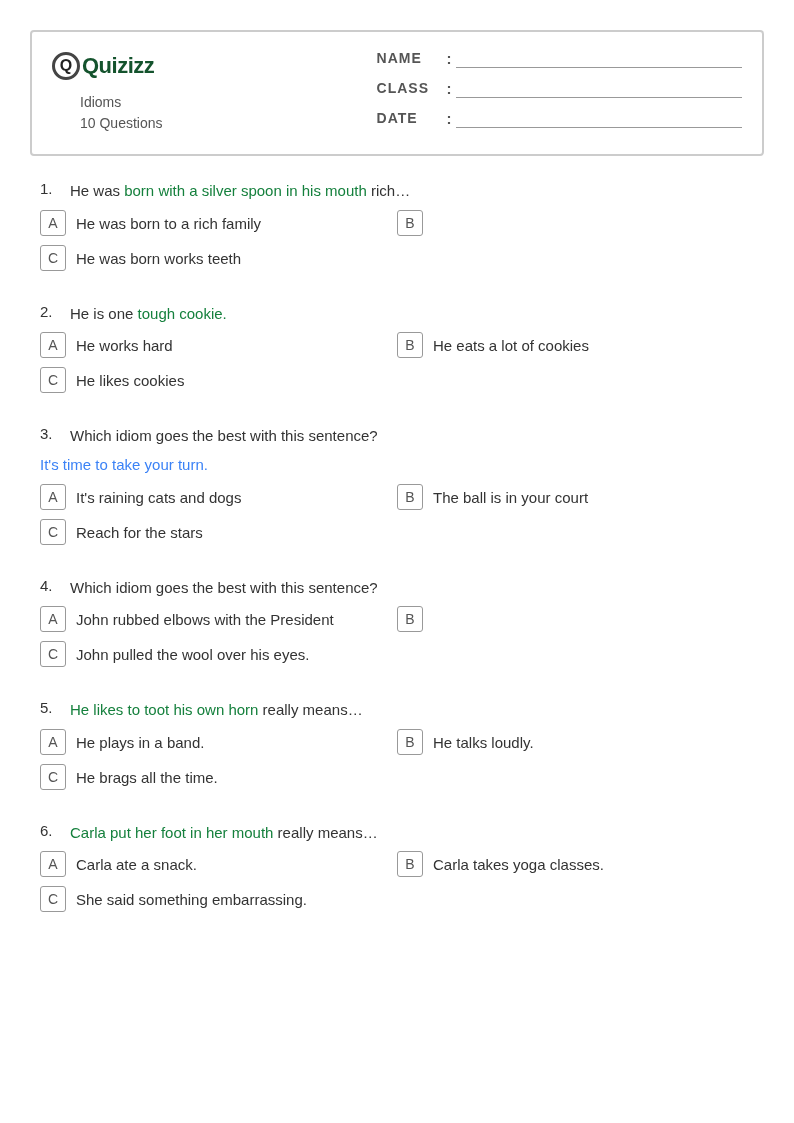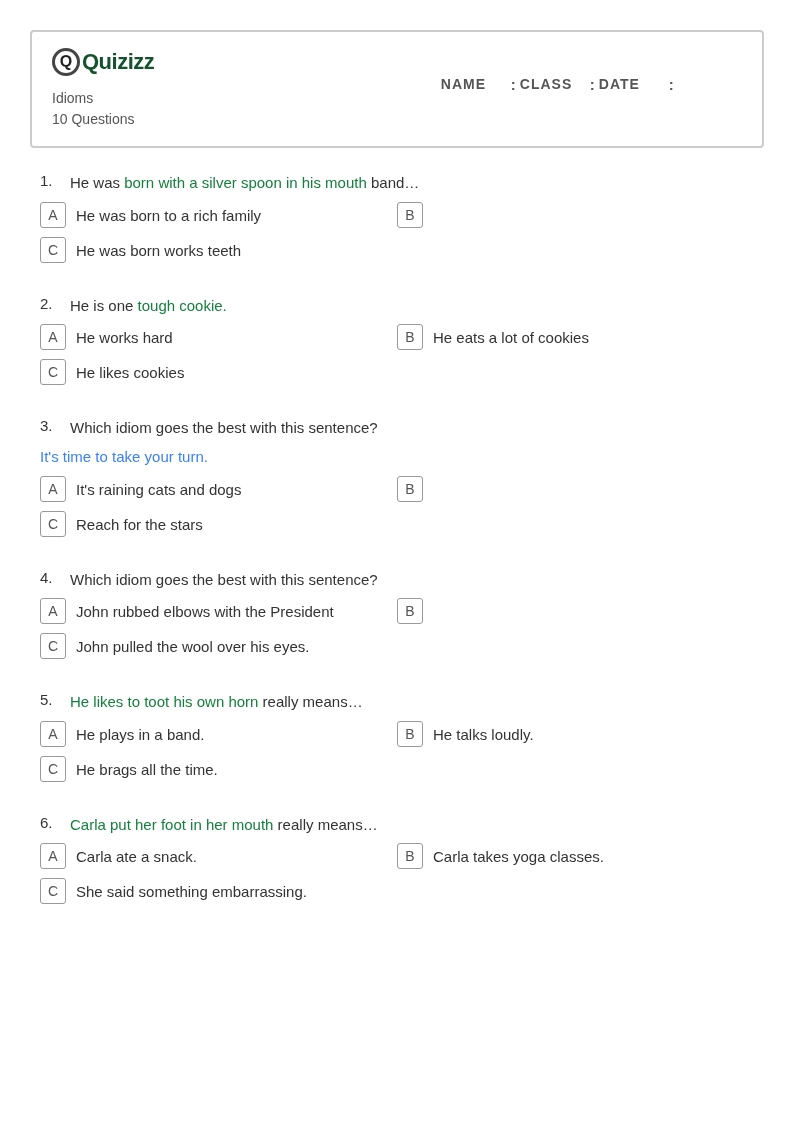--- a/index.html
+++ b/index.html
@@ -55,25 +55,26 @@
     .logo-text {
       font-size: 22px;
       font-weight: bold;
       color: #14532d;
       letter-spacing: -0.5px;
     }
     .subtitle {
       font-size: 14px;
       color: #555;
       line-height: 1.5;
+      margin-left: 28px;
     }
     .header-right {
       flex: 1.2;
       display: flex;
-      flex-direction: row;
+      flex-direction: column;
       justify-content: center;
       padding-left: 20px;
     }
     .field-row {
       display: flex;
       align-items: center;
       margin-bottom: 10px;
     }
     .field-label {
       font-size: 14px;
@@ -198,21 +199,21 @@
       </div>
     </div>
   </div>
 
   <div class="questions">
 
     <div class="question-block">
       <div class="question-stem">
         <span class="q-num">1.</span>
         <span class="q-text">
-          <span>He was </span><span class="q-highlight">born with a silver spoon in his mouth</span><span> band…</span>
+          <span>He was </span><span class="q-highlight">born with a silver spoon in his mouth</span><span> rich…</span>
         </span>
       </div>
       <div class="options-grid">
         <div class="options-two-col">
           <div class="option">
             <div class="option-label">A</div>
             <span class="option-text">He was born to a rich family</span>
           </div>
           <div class="option">
             <div class="option-label">B</div>
@@ -263,20 +264,21 @@
       </div>
       <div class="q-subtext">It's time to take your turn.</div>
       <div class="options-grid">
         <div class="options-two-col">
           <div class="option">
             <div class="option-label">A</div>
             <span class="option-text">It's raining cats and dogs</span>
           </div>
           <div class="option">
             <div class="option-label">B</div>
+            <span class="option-text">The ball is in your court</span>
           </div>
         </div>
         <div class="options-one-col">
           <div class="option">
             <div class="option-label">C</div>
             <span class="option-text">Reach for the stars</span>
           </div>
         </div>
       </div>
     </div>

